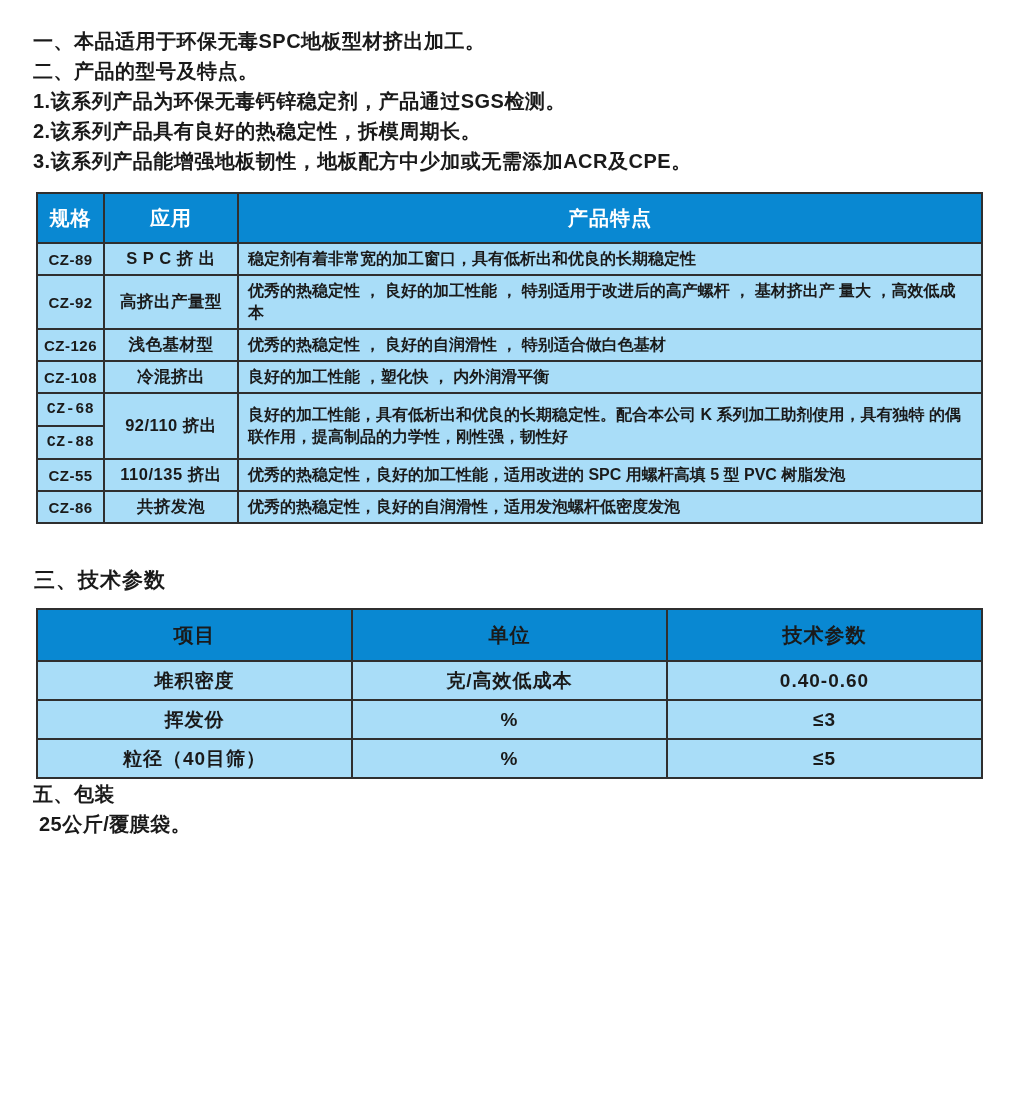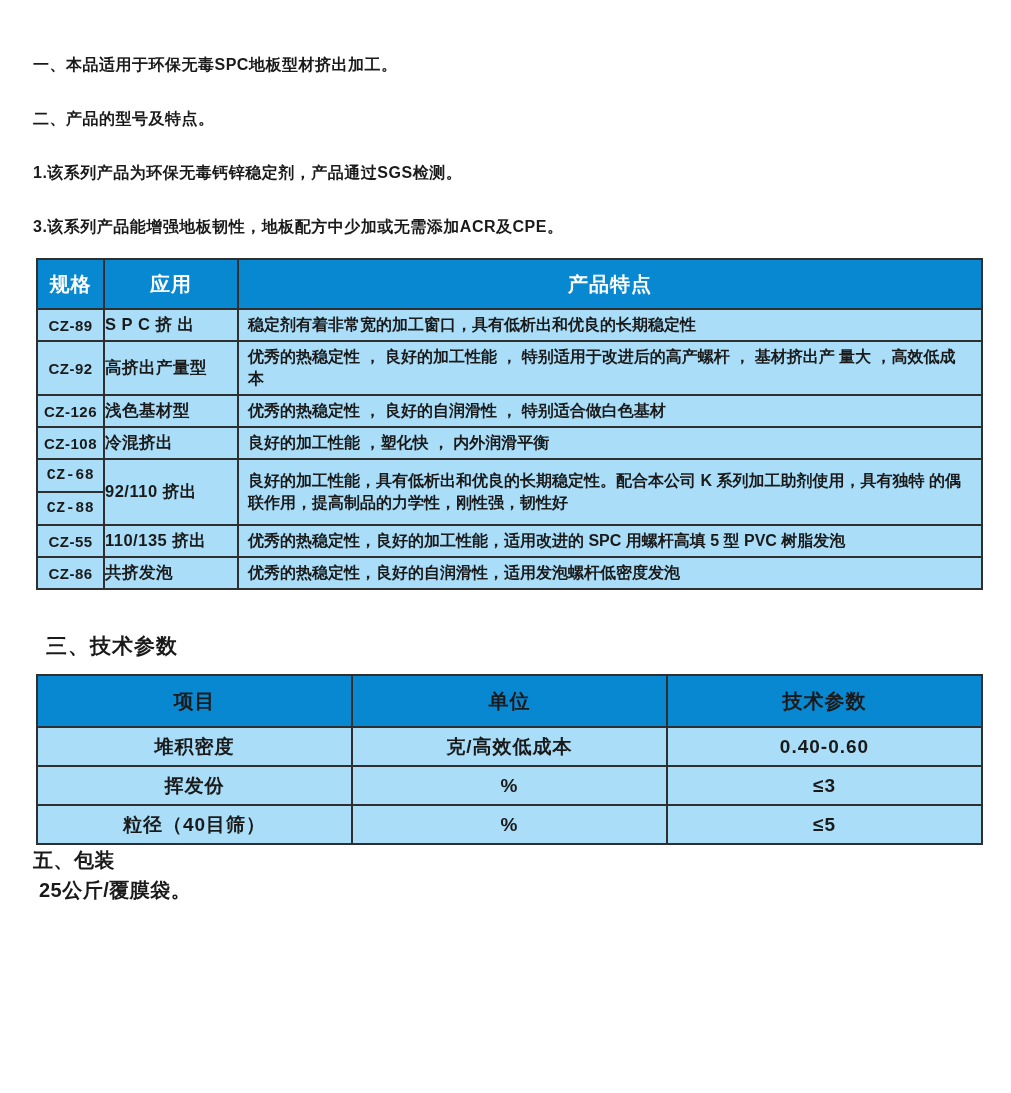--- a/index.html
+++ b/index.html
@@ -12,26 +12,25 @@
   .page {
     width: 1011px;
     height: 1093px;
     background: #ffffff;
     padding: 26px 28px 0 33px;
     overflow: hidden;
   }
 
   
   .intro-line {
-    font-size: 16px;
+    font-size: 20px;
     line-height: 30px;
     font-weight: 600;
     letter-spacing: 0.5px;
     white-space: nowrap;
-    margin-top: 24px;
   }
 
   
   table {
     border-collapse: collapse;
     table-layout: fixed;
     width: 947px;
     margin-left: 3px;
     padding-left: 9px;
   }
@@ -58,38 +57,38 @@
     font-weight: 600;
   }
   .products-table td.spec-cell {
     text-align: center;
     height: 31px;
     font-size: 15px;
     letter-spacing: 0.5px;
   }
   .products-table td.spec-cell.half { height: 33px; font-family: Liberation Mono, monospace; }
   .products-table td.app-cell {
-    text-align: left;
+    text-align: center;
     font-size: 16.5px;
     letter-spacing: 0.5px;
   }
   .products-table td.feat-cell {
     text-align: left;
     padding: 4px 10px 4px 9px;
     line-height: 22px;
     font-size: 16px;
   }
 
   
   .section-heading {
     font-size: 21px;
     font-weight: 600;
     letter-spacing: 1px;
   }
-  .heading-tech { margin-top: 42px; margin-left: 13px; }
+  .heading-tech { margin-top: 42px; margin-left: 1px; }
 
   
   .tech-table { margin-top: 14px; }
   .tech-table col { width: 33.33%; }
   .tech-table th {
     background: #0988d2;
     color: #1a1a1a;
     font-size: 20px;
     font-weight: 600;
     height: 52px;
@@ -117,20 +116,21 @@
 </style>
 </head>
 <body>
 
 <div class="page">
 
   <div class="intro-block">
     <div class="intro-line">一、本品适用于环保无毒SPC地板型材挤出加工。</div>
     <div class="intro-line">二、产品的型号及特点。</div>
     <div class="intro-line">1.该系列产品为环保无毒钙锌稳定剂，产品通过SGS检测。</div>
+    <div class="intro-line">2.该系列产品具有良好的热稳定性，拆模周期长。</div>
     <div class="intro-line">3.该系列产品能增强地板韧性，地板配方中少加或无需添加ACR及CPE。</div>
   </div>
 
   <table class="products-table">
     <colgroup>
         <col class="c-spec">
         <col class="c-app">
         <col>
       </colgroup>
     <thead>

